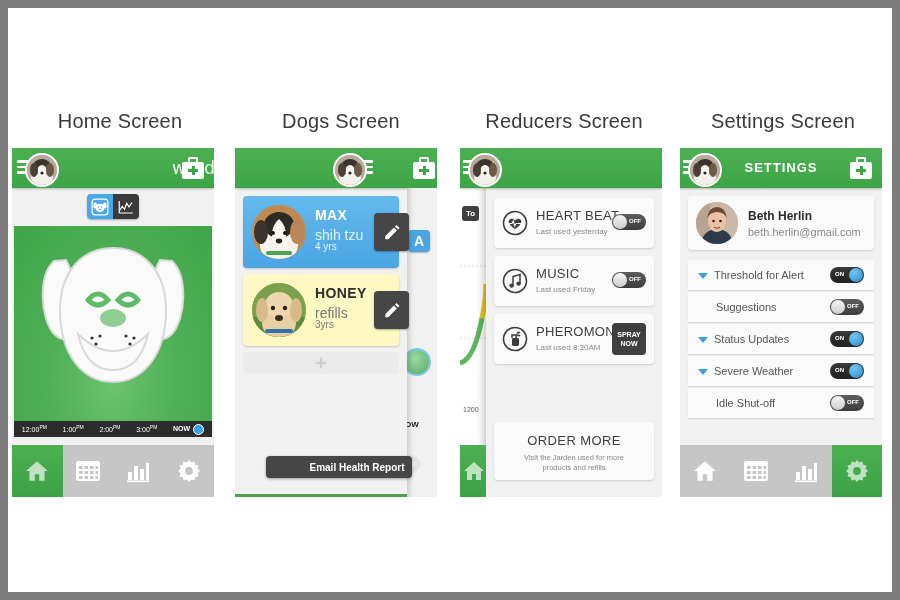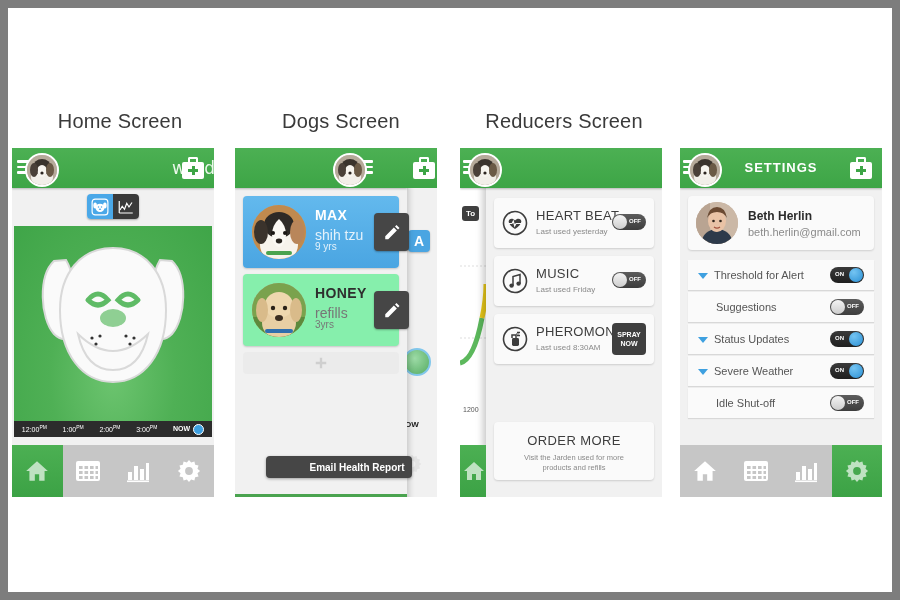--- a/index.html
+++ b/index.html
@@ -105,21 +105,21 @@
     width:9px;height:9px;border-radius:50%;background:#3c9fe0;border:1px solid #fff;
     display:inline-block;margin-left:3px;vertical-align:middle;
   }
 
   
   .dogcard{
     position:absolute;left:8px;width:156px;height:72px;border-radius:4px;
     box-shadow:0 1px 2px rgba(0,0,0,.18);overflow:visible;
   }
   .dogcard.sel{background:linear-gradient(#63b9ed,#4aa5e2);}
-  .dogcard.plain{background:#86efac;text-decoration:underline;}
+  .dogcard.plain{background:#fef9c3;text-decoration:underline;}
   .dogcard .pic{
     position:absolute;left:9px;top:9px;width:54px;height:54px;border-radius:50%;
     overflow:hidden;background:#b9a98f;
   }
   .dogcard .nm{position:absolute;left:72px;top:11px;font-size:14px;font-weight:bold;letter-spacing:.4px;}
   .dogcard .br{position:absolute;left:72px;top:31px;font-size:14px;}
   .dogcard .ag{position:absolute;left:72px;top:45px;font-size:10px;}
   .dogcard.sel .nm{color:#fff;}
   .dogcard.sel .br,.dogcard.sel .ag{color:#e4f2fb;}
   .dogcard.plain .nm{color:#2e2e2e;}
@@ -222,20 +222,21 @@
   .setrow .toggle{top:7px;right:10px;}
 </style>
 </head>
 <body>
 
 <div id="canvas">
 
   <div class="screen-title" style="left:2px;">Home Screen</div>
   <div class="screen-title" style="left:223px;">Dogs Screen</div>
   <div class="screen-title" style="left:446px;">Reducers Screen</div>
+  <div class="screen-title" style="left:665px;">Settings Screen</div>
 
   <div class="phone" style="left:4px;">
 
     <div class="hdr">
       <div class="burger" style="left:5px;">
           <i></i>
           <i></i>
           <i></i>
         </div>
       <div class="avatar-badge" style="left:13px;">
@@ -407,21 +408,21 @@
           <ellipse cx="9" cy="27" rx="7" ry="12" fill="#3b332c"></ellipse>
           <ellipse cx="45" cy="27" rx="7" ry="12" fill="#b9865a"></ellipse>
           <circle cx="21" cy="28" r="2" fill="#1a1714"></circle>
             <circle cx="33" cy="28" r="2" fill="#1a1714"></circle>
           <ellipse cx="27" cy="36" rx="3.2" ry="2.4" fill="#2a2520"></ellipse>
           <rect x="14" y="46" width="26" height="4" rx="2" fill="#4aa34f"></rect>
         </svg>
       </div>
       <div class="nm">MAX</div>
       <div class="br">shih tzu</div>
-      <div class="ag">9 yrs</div>
+      <div class="ag">4 yrs</div>
       <div class="editbtn">
         <svg width="18" height="18" viewBox="0 0 24 24">
             <path fill="#fff" d="M3 17.5 L14.5 6 l4 4 L7 21.5 H3 Z M16 4.5 l2 -2 4 4 -2 2 Z"></path>
           </svg>
       </div>
     </div>
 
     <div class="dogcard plain" style="top:126px;z-index:5;">
       <div class="pic">
         <svg viewBox="0 0 54 54" width="54" height="54">

